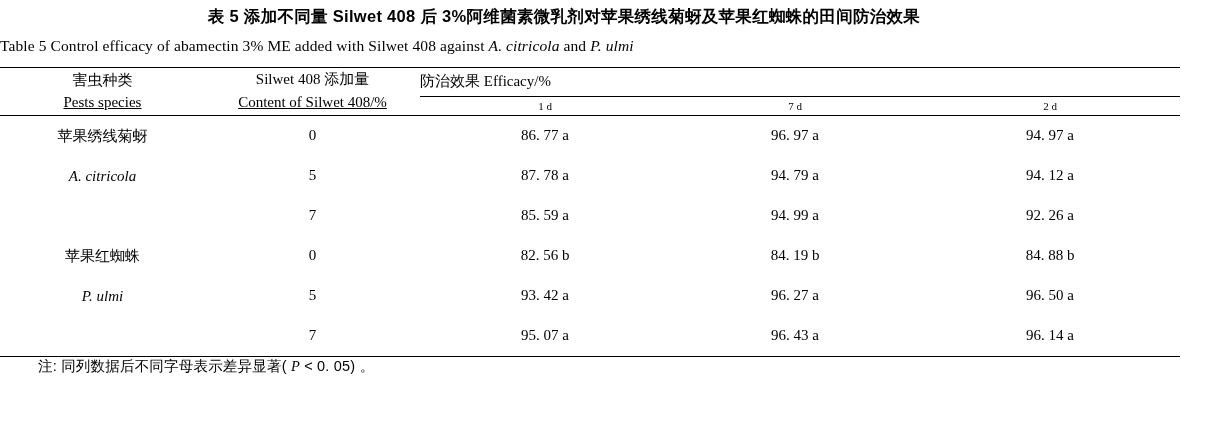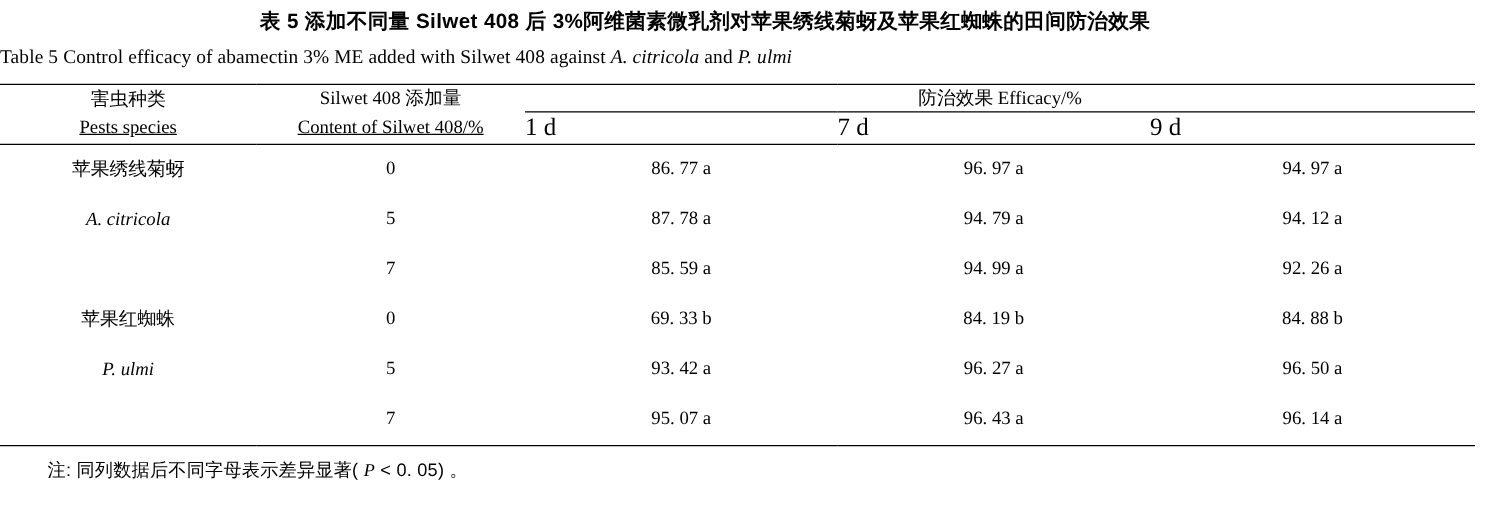--- a/index.html
+++ b/index.html
@@ -69,28 +69,27 @@
   }
   .hdr-cell {
     text-align: center;
     font-size: 15px;
     line-height: 1.55;
     margin-top: 39px;
   }
   .hdr-cell .l1 { display: block; }
   .hdr-cell .l2 { display: block; text-decoration: underline; }
   .span-eff {
-    text-align: center;
     font-size: 15px;
     padding-bottom: 4px;
     border-bottom: 1px solid #000;
   }
   .eff-sub {
-    text-align: left;
-    font-size: 20px;
+    text-align: center;
+    font-size: 11px;
     padding-top: 7px;
   }
   .body-row td {
     height: 40px;
     font-size: 15px;
     text-align: center;
   }
   .species-cell {
     font-size: 15px;
     text-align: center;
@@ -102,21 +101,20 @@
   }
   .species-cell .la {
     display: block;
     font-style: italic;
   }
   .content-cell { font-size: 15px; text-align: center; }
   .note {
     font-family: "Liberation Sans", sans-serif;
     font-size: 14.5px;
     padding-left: 38px;
-    padding-top: 10px;
     letter-spacing: 0.2px;
   }
   .note .math { font-family: "Liberation Serif", serif; font-style: italic; }
   .nowrap { white-space: nowrap; }
 </style>
 </head>
 <body>
 
 <div class="page">
 
@@ -148,21 +146,21 @@
       <td class="hdr-cell" rowspan="2">
         <span class="l1">Silwet 408 添加量</span>
         <span class="l2">Content of Silwet 408/%</span>
       </td>
       <td class="span-eff" colspan="3">防治效果 Efficacy/%</td>
     </tr>
 
     <tr>
       <td class="eff-sub">1 d</td>
       <td class="eff-sub">7 d</td>
-      <td class="eff-sub">9 d</td>
+      <td class="eff-sub">2 d</td>
     </tr>
 
     <tr class="rule-mid">
       <td colspan="5"></td>
     </tr>
 
     <tr class="body-row">
       <td class="species-cell nowrap">
         <span class="cn">苹果绣线菊蚜</span>
       </td>
@@ -186,21 +184,21 @@
       <td class="content-cell">85. 59 a</td>
       <td class="content-cell">94. 99 a</td>
       <td class="content-cell">92. 26 a</td>
     </tr>
 
     <tr class="body-row">
       <td class="species-cell nowrap">
         <span class="cn">苹果红蜘蛛</span>
       </td>
       <td class="content-cell">0</td>
-      <td class="content-cell">69. 33 b</td>
+      <td class="content-cell">82. 56 b</td>
       <td class="content-cell">84. 19 b</td>
       <td class="content-cell">84. 88 b</td>
     </tr>
     <tr class="body-row">
       <td class="species-cell nowrap">
         <span class="la">P. ulmi</span>
       </td>
       <td class="content-cell">5</td>
       <td class="content-cell">93. 42 a</td>
       <td class="content-cell">96. 27 a</td>

